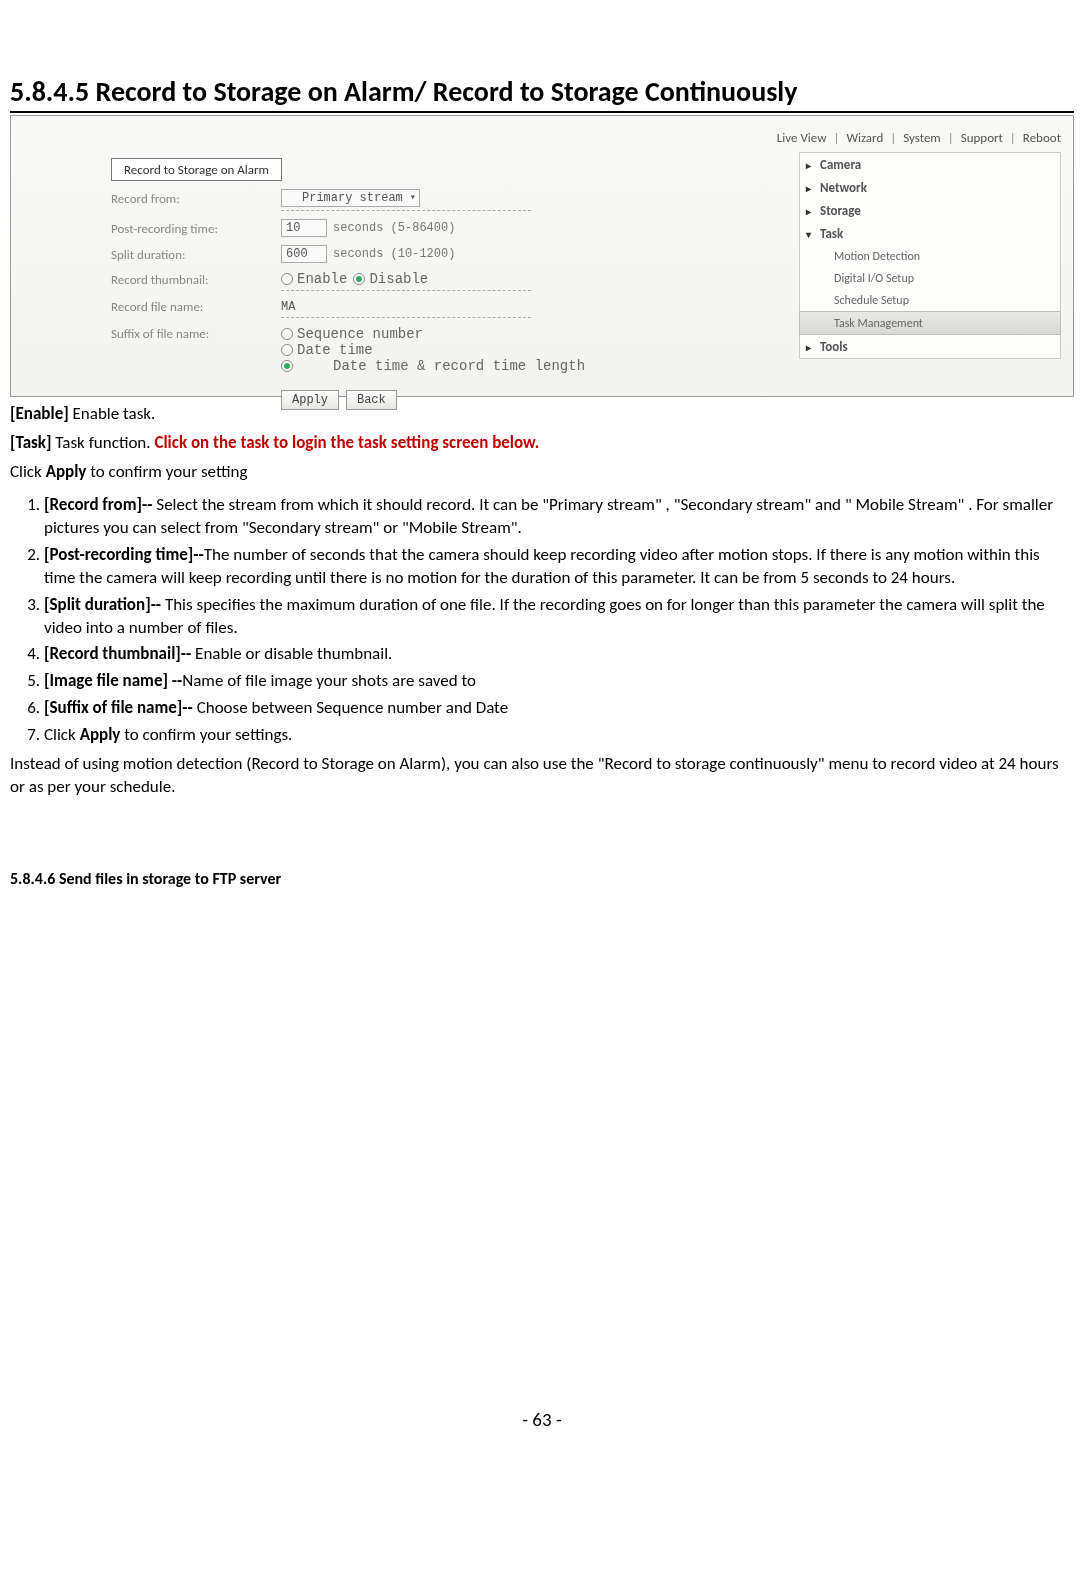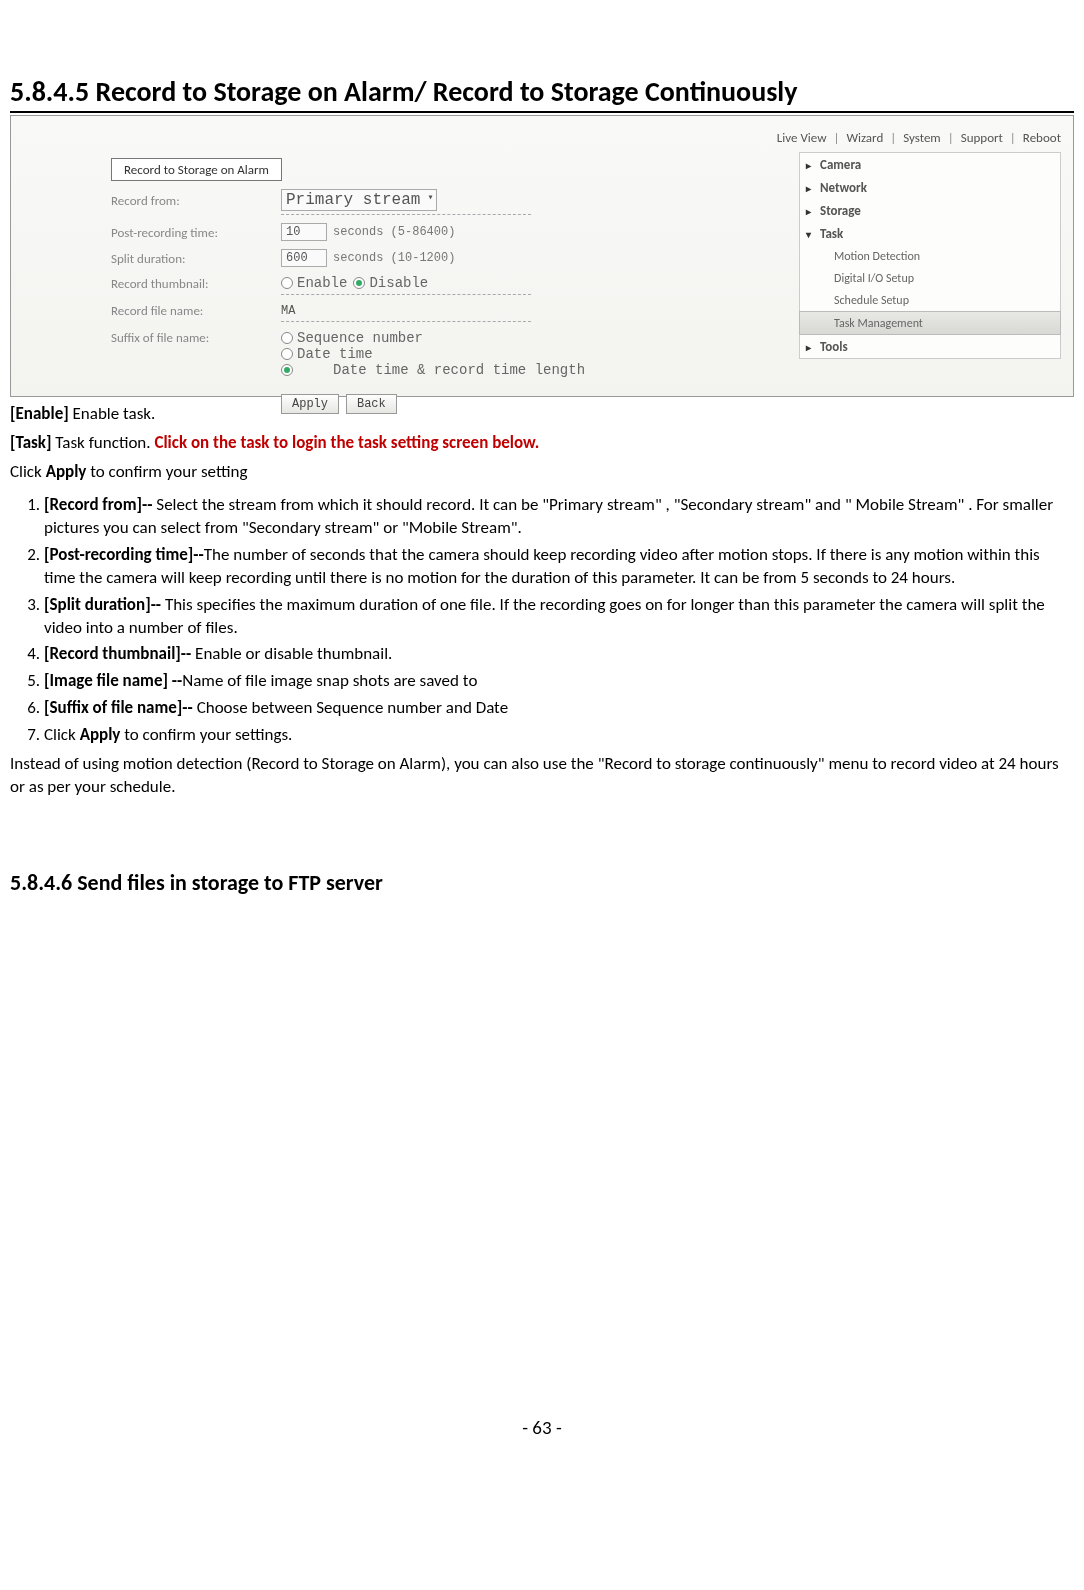--- a/index.html
+++ b/index.html
@@ -85,24 +85,24 @@
     display: flex;
     align-items: center;
   }
   .form-label {
     width: 170px;
     color: #888;
     font-size: 13px;
   }
   .form-select {
     border: 1px solid #aaa;
-    padding: 1px 16px 1px 4px;
+    padding: 1px 16px 1px 20px;
     background: #fafafa;
     font-family: 'Courier New', monospace;
-    font-size: 16px;
+    font-size: 12px;
     color: #555;
     position: relative;
   }
   .form-select::after {
     content: "▾";
     position: absolute;
     right: 3px;
     top: 1px;
     font-size: 10px;
   }
@@ -162,21 +162,21 @@
   .body-text b { font-weight: bold; }
   .red { color: #c00000; font-weight: bold; }
   ol.num-list {
     font-size: 17px;
     line-height: 1.35;
     padding-left: 34px;
     margin: 10px 0 0 0;
   }
   ol.num-list li { margin-bottom: 4px; }
   h2.sub-title {
-    font-size: 22px;
+    font-size: 16px;
     font-weight: bold;
     margin-top: 70px;
   }
   .page-footer {
     text-align: center;
     font-size: 19px;
     margin-top: 520px;
     color: #000;
   }
 </style>
@@ -287,21 +287,21 @@
   </div>
   <div class="body-text">
     <span>Click </span><b>Apply</b><span> to confirm your setting</span>
   </div>
 
   <ol class="num-list">
     <li><b>[Record from]--</b><span> Select the stream from which it should record. It can be "Primary stream" , "Secondary stream" and " Mobile Stream" . For smaller pictures you can select from "Secondary stream" or "Mobile Stream".</span></li>
     <li><b>[Post-recording time]--</b><span>The number of seconds that the camera should keep recording video after motion stops. If there is any motion within this time the camera will keep recording until there is no motion for the duration of this parameter. It can be from 5 seconds to 24 hours.</span></li>
     <li><b>[Split duration]--</b><span> This specifies the maximum duration of one file. If the recording goes on for longer than this parameter the camera will split the video into a number of files.</span></li>
     <li><b>[Record thumbnail]--</b><span> Enable or disable thumbnail.</span></li>
-    <li><b>[Image file name] --</b><span>Name of file image snap shots are saved to</span></li>
+    <li><b>[Image file name] --</b><span>Name of file image your shots are saved to</span></li>
     <li><b>[Suffix of file name]--</b><span> Choose between Sequence number and Date</span></li>
     <li><span>Click </span><b>Apply</b><span> to confirm your settings.</span></li>
   </ol>
 
   <div class="body-text">Instead of using motion detection (Record to Storage on Alarm), you can also use the "Record to storage continuously" menu to record video at 24 hours or as per your schedule.</div>
 
   <h2 class="sub-title">5.8.4.6 Send files in storage to FTP server</h2>
 
   <div class="page-footer">- 63 -</div>
 

